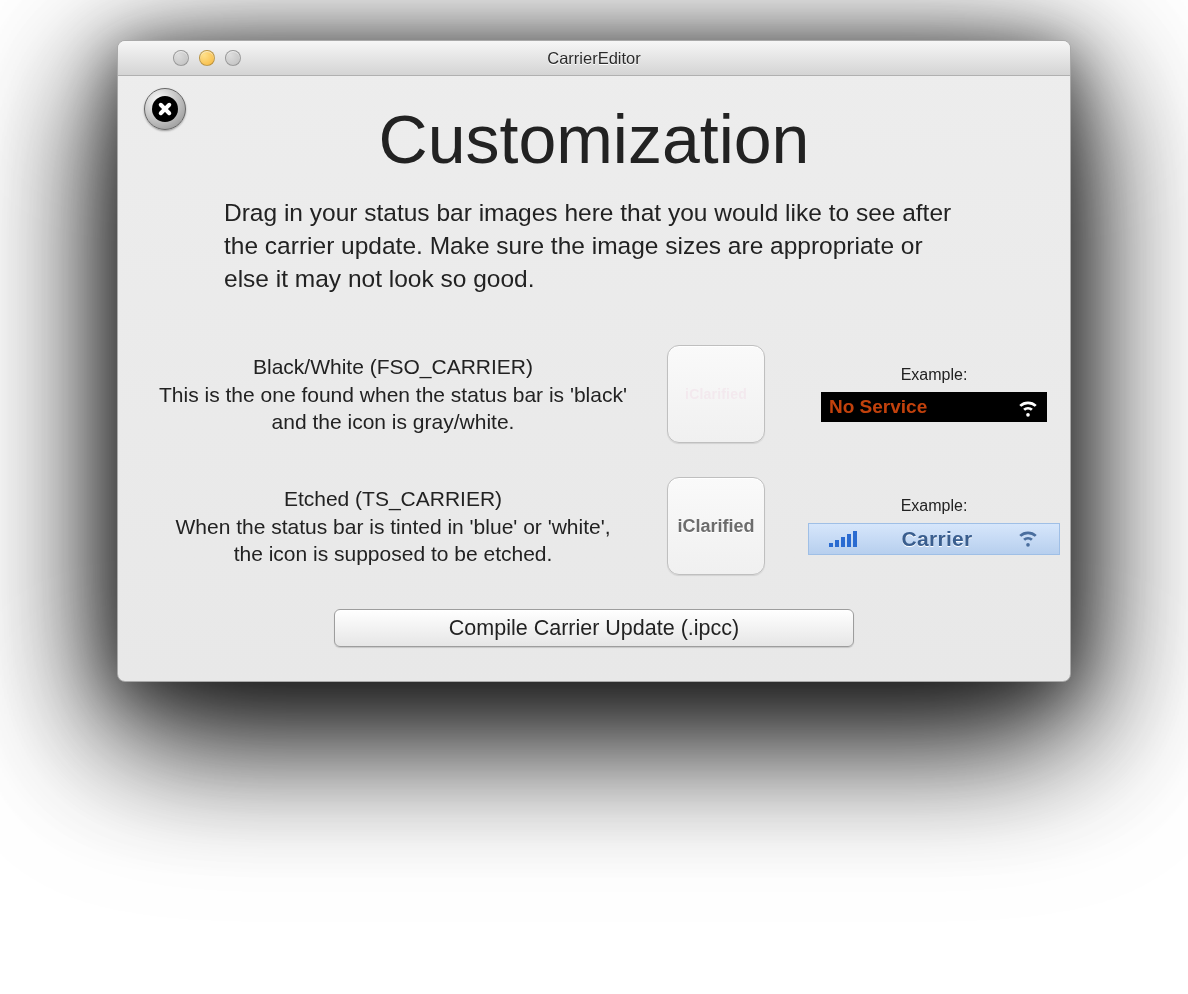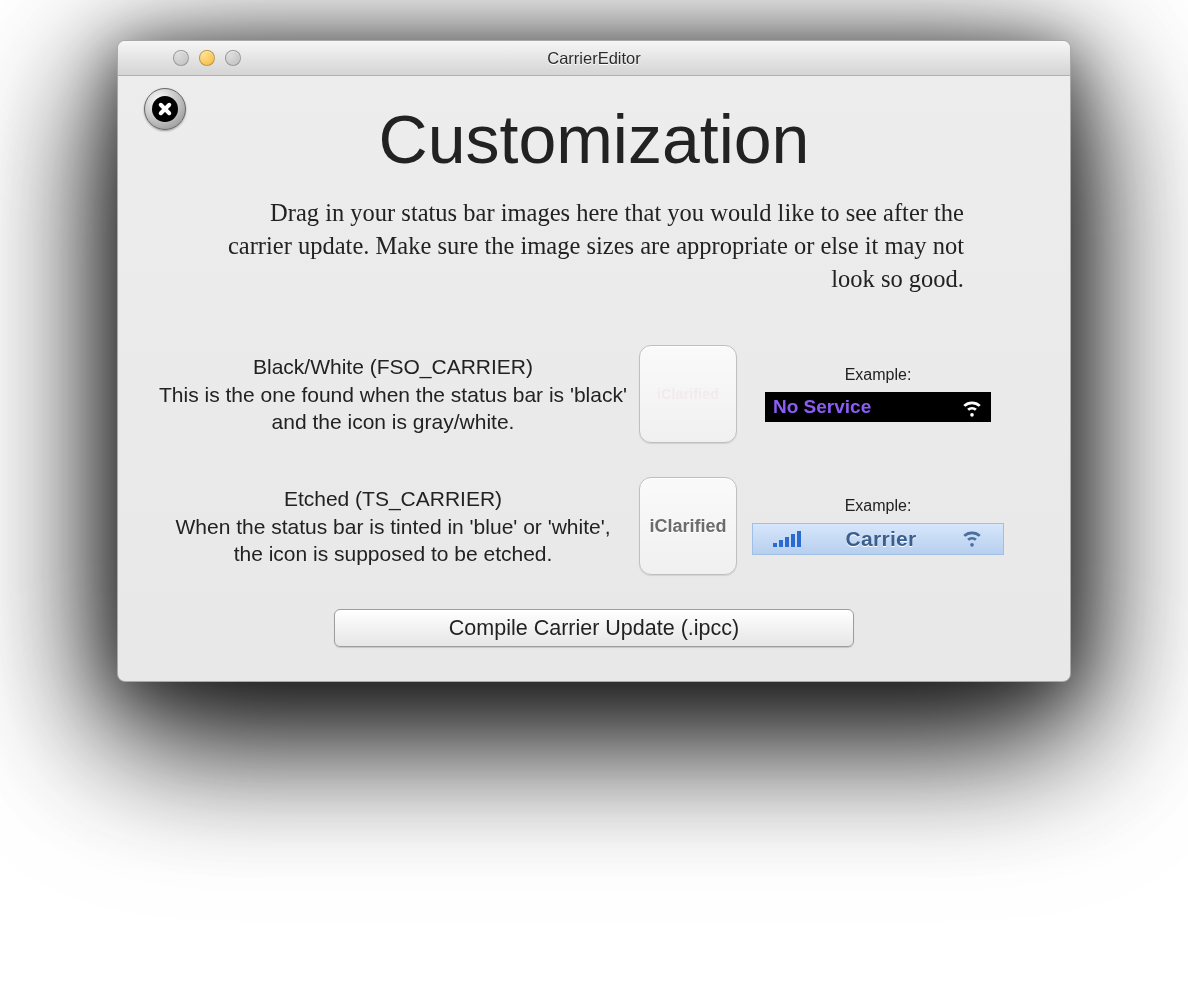--- a/index.html
+++ b/index.html
@@ -88,31 +88,31 @@
   .back-btn .x1 { transform: rotate(45deg); }
   .back-btn .x2 { transform: rotate(-45deg); }
   h1.page-title {
     text-align: center;
     font-weight: 400;
     font-size: 68px;
     margin: 6px 0 18px 0;
     color: #222;
   }
   .instructions {
-    text-align: right;
+    text-align: left;
     font-size: 24.5px;
     line-height: 1.35;
     color: #222;
     max-width: 740px;
     margin: 0 auto 50px auto;
-    font-family: Liberation Serif, serif;
   }
   .row {
     display: grid;
     grid-template-columns: 470px 120px 260px;
+    column-gap: 28px;
     align-items: center;
     margin-bottom: 34px;
   }
   .desc {
     text-align: center;
     font-size: 21px;
     line-height: 1.3;
     color: #222;
   }
   .desc .label { display:block; }
@@ -139,21 +139,21 @@
     text-shadow: 0 1px 0 #fff;
   }
   .example-col { text-align:center; }
   .example-label {
     font-size: 16px;
     color: #222;
     margin-bottom: 8px;
   }
   .status-dark {
     background:#000;
-    color:#8b5cf6;
+    color:#c2410c;
     height:30px;
     width:210px;
     margin:0 auto;
     display:flex;
     align-items:center;
     padding:0 8px;
     font-family: "Helvetica Neue", Arial, sans-serif;
     font-weight:700;
     font-size:19px;
     justify-content:space-between;

